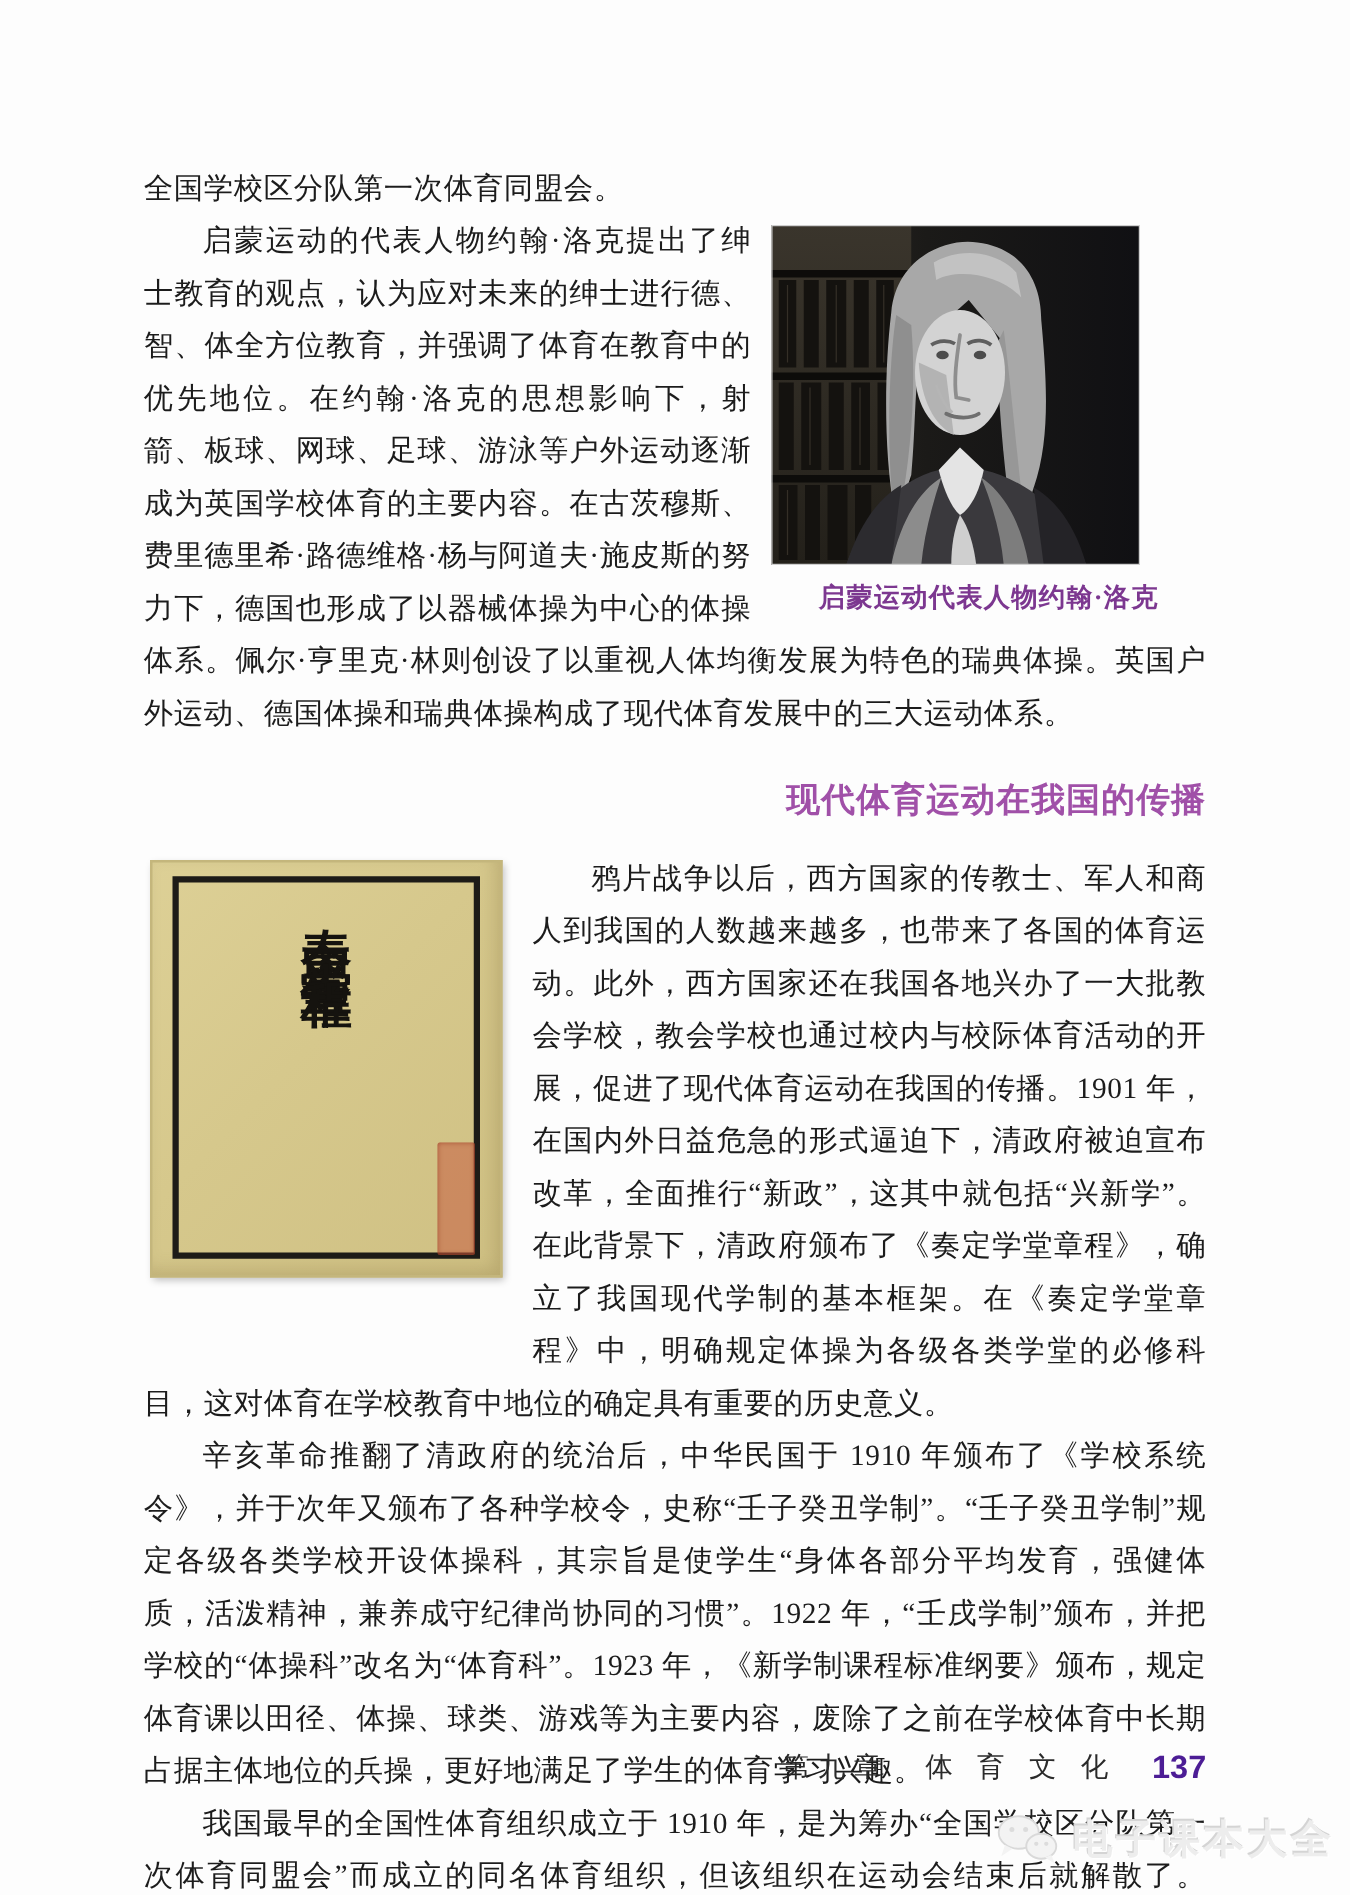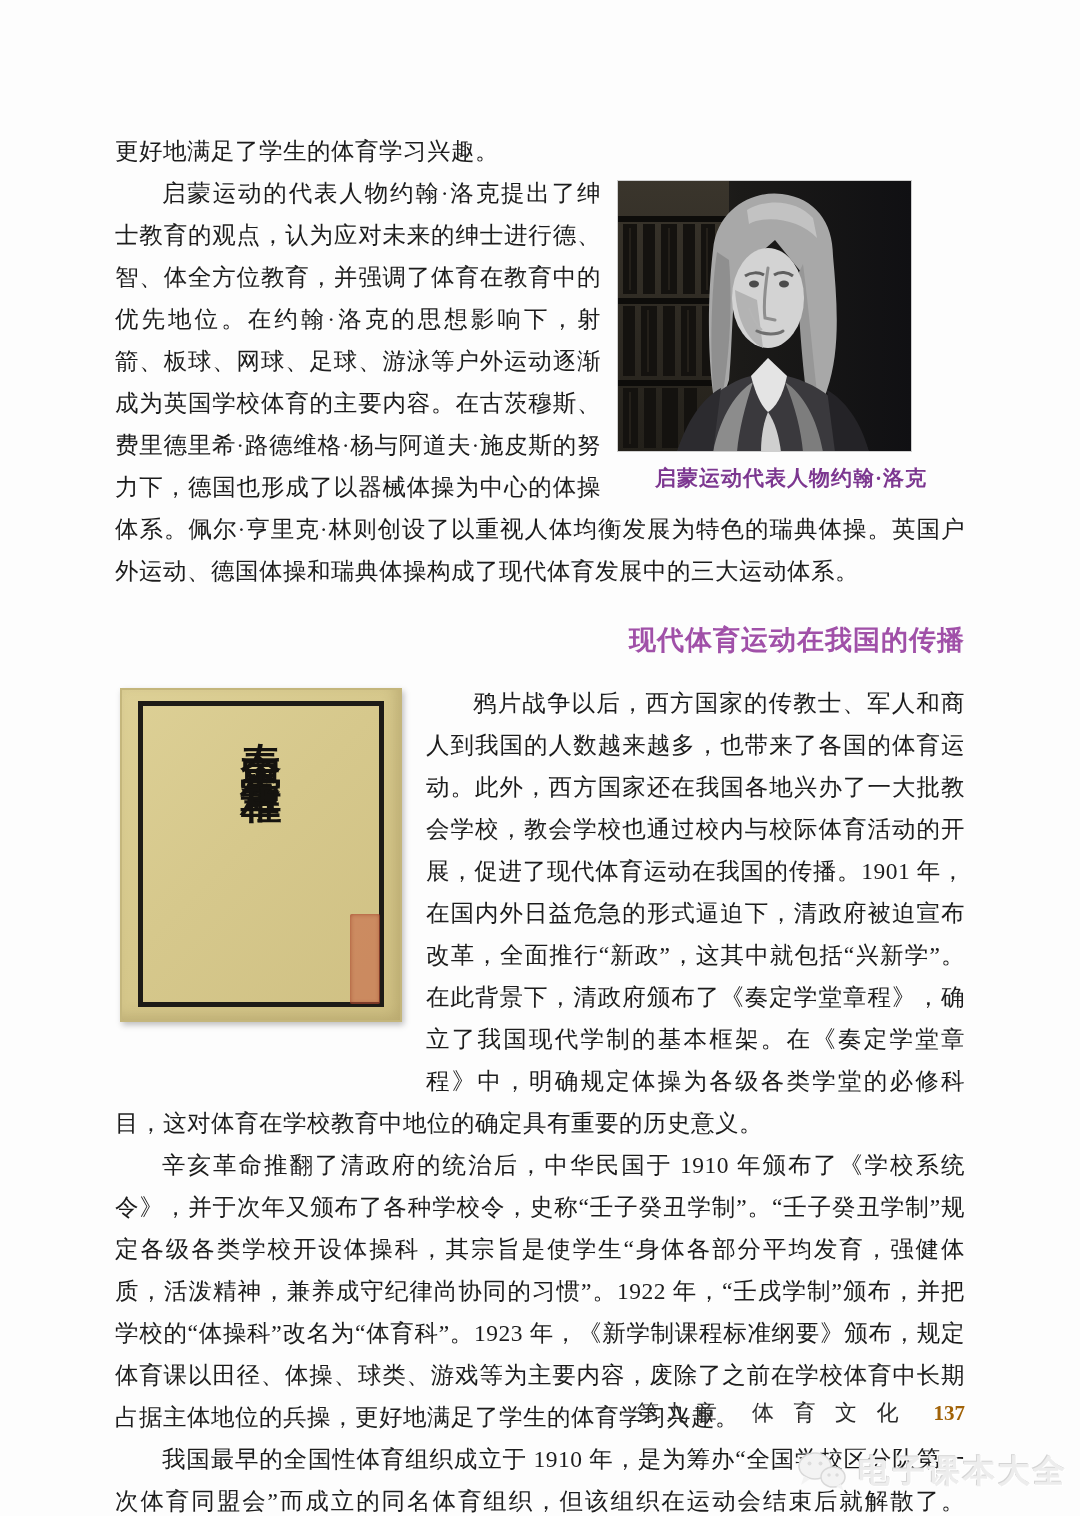--- a/index.html
+++ b/index.html
@@ -102,24 +102,24 @@
     align-items:center;
     gap:28px;
     white-space:nowrap;
   }
   .footer .chapter,.footer .sect{
     font-size:22px;
     color:#2a2a2a;
     letter-spacing:7px;
   }
   .footer .pagenum{
-    font-family:Liberation Serif, serif;
-    font-size:21px;
-    font-weight:bold;
-    color:#a16207;
+    font-family:Liberation Sans, sans-serif;
+    font-size:26px;
+    font-weight:bold;
+    color:#4c1d95;
   }
 
   
   .watermark{
     position:absolute;
     top:1450px;right:12px;
     display:flex;
     align-items:center;
     gap:10px;
     font-family:"Liberation Sans","DejaVu Sans",sans-serif;
@@ -211,21 +211,21 @@
             <path d="M96 272 C104 234 120 212 136 202 C128 226 122 250 120 272 Z" fill="#8c8c8c"></path>
             <path d="M206 272 C200 238 186 214 168 202 C178 226 184 250 186 272 Z" fill="#7d7d7d"></path>
             <path d="M60 272 C70 240 86 218 104 208 L96 272 Z" fill="#2c2b2f"></path>
             <path d="M252 272 C244 242 228 220 210 210 L218 272 Z" fill="#242327"></path>
           </g>
           <rect width="295" height="272" fill="none" stroke="#cfcfcf" stroke-width="2"></rect>
         </svg>
         <figcaption>启蒙运动代表人物约翰·洛克</figcaption>
       </figure>
 
-      <p class="noindent">更好地满足了学生的体育学习兴趣。</p>
+      <p class="noindent">全国学校区分队第一次体育同盟会。</p>
       <p>启蒙运动的代表人物约翰·洛克提出了绅士教育的观点，认为应对未来的绅士进行德、智、体全方位教育，并强调了体育在教育中的优先地位。在约翰·洛克的思想影响下，射箭、板球、网球、足球、游泳等户外运动逐渐成为英国学校体育的主要内容。在古茨穆斯、费里德里希·路德维格·杨与阿道夫·施皮斯的努力下，德国也形成了以器械体操为中心的体操体系。佩尔·亨里克·林则创设了以重视人体均衡发展为特色的瑞典体操。英国户外运动、德国体操和瑞典体操构成了现代体育发展中的三大运动体系。</p>
     </section>
 
     <h2 class="section-heading">现代体育运动在我国的传播</h2>
 
     <section class="block">
       <figure class="book-figure">
         <div class="book-cover">
           <div class="book-border"></div>
           <div class="book-title">奏定學堂章程</div>

